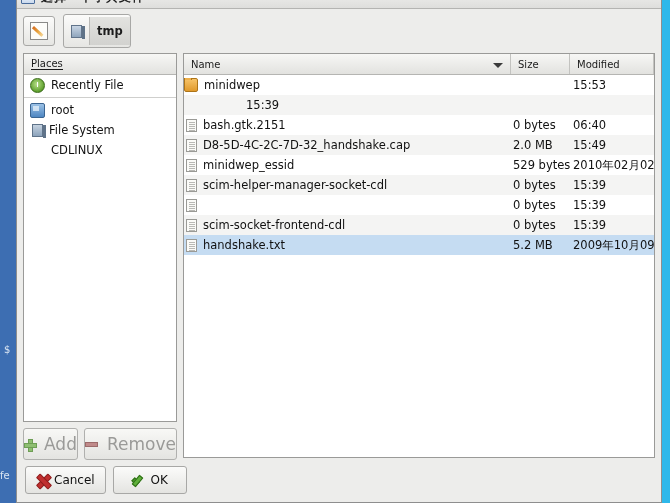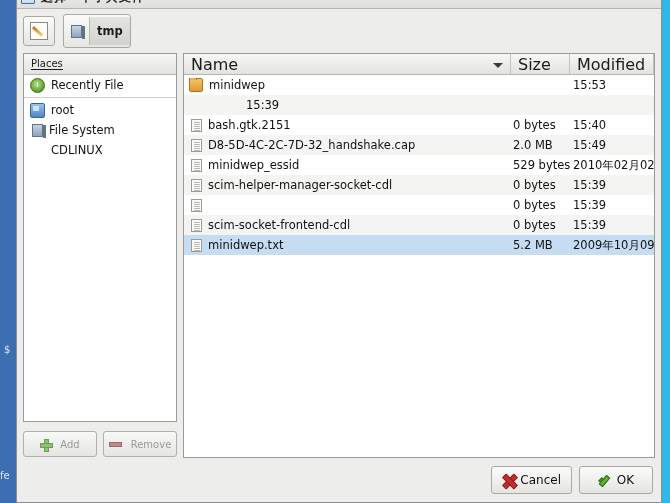--- a/index.html
+++ b/index.html
@@ -167,25 +167,25 @@
   }
   .pl-icon.blank { background: none; }
   .place-row .pl-label { overflow: hidden; text-overflow: ellipsis; }
 
   #places-buttons {
     height: 36px; flex: none;
     display: flex; align-items: center; gap: 6px;
     padding-top: 8px;
   }
   .sm-btn {
-    height: 26px; flex: 1;
+    height: 32px; flex: 1;
     border: 1px solid #b0b0ae; border-radius: 3px;
     background: linear-gradient(to bottom,#f8f8f6 0%, #e4e4e1 100%);
     display: flex; align-items: center; justify-content: center; gap: 9px;
-    font-size: 10px; color: #9a9a98;
+    font-size: 17px; color: #9a9a98;
     cursor: default;
   }
   .plus-icon { width: 11px; height: 11px; position: relative; }
   .plus-icon::before, .plus-icon::after {
     content: ""; position: absolute; background: #8fbf72;
     border: 1px solid #6e9e55;
   }
   .plus-icon::before { left: 4px; top: 0; width: 3px; height: 11px; }
   .plus-icon::after  { left: 0; top: 4px; width: 11px; height: 3px; }
   .minus-icon { width: 13px; height: 5px; background: #c08a8a;
@@ -196,21 +196,21 @@
     flex: 1; min-width: 0;
     border: 1px solid #9a9a98;
     background: #ffffff;
     display: flex; flex-direction: column;
     overflow: hidden;
   }
   #file-header {
     height: 21px; flex: none; display: flex;
     background: linear-gradient(to bottom,#f7f7f5 0%, #e2e2df 100%);
     border-bottom: 1px solid #b5b5b2;
-    font-size: 16px; color: #1b1b1b;
+    font-size: 10px; color: #1b1b1b;
   }
   .col-h {
     display: flex; align-items: center;
     padding-left: 7px; cursor: pointer;
     border-right: 1px solid #c3c3c0;
     position: relative;
   }
   #col-name { width: 327px; }
   #col-size { width: 59px; }
   #col-modified { flex: 1; }
@@ -223,21 +223,21 @@
   }
   #file-rows { flex: 1; overflow: hidden; }
   .file-row {
     height: 20px; display: flex; align-items: center;
     font-size: 11.5px; color: #111; cursor: pointer;
   }
   .file-row.odd  { background: #f4f4f3; }
   .file-row.even { background: #ffffff; }
   .file-row.selected { background: #c5dcf2; }
   .fr-name { width: 327px; display: flex; align-items: center; gap: 6px;
-    padding-left: 5px; overflow: hidden; white-space: nowrap; }
+    overflow: hidden; white-space: nowrap; }
   .fr-size { width: 59px; text-align: left; padding-left: 2px; white-space: nowrap; }
   .fr-mod  { flex: 1; padding-left: 3px; white-space: nowrap; overflow: hidden; }
   .f-icon { width: 14px; height: 14px; flex: none; position: relative; }
   .ico-folder {
     background: linear-gradient(to bottom,#f7c469 0%, #e09a2c 100%);
     border: 1px solid #ad7418; border-radius: 1px 2px 2px 2px;
   }
   .ico-folder::before {
     content: ""; position: absolute; left: -1px; top: -3px;
     width: 6px; height: 3px;
@@ -252,21 +252,21 @@
     content: ""; position: absolute; left: 2px; top: 2px;
     width: 6px; height: 1px;
     box-shadow: 0 0 0 0 #b9b9b5, 0 2px 0 0 #b9b9b5, 0 4px 0 0 #b9b9b5,
                 0 6px 0 0 #b9b9b5, 0 8px 0 0 #b9b9b5;
     background: #b9b9b5;
   }
 
   
   #action-area {
     height: 44px; flex: none;
-    display: flex; align-items: center; justify-content: flex-end;
+    display: flex; align-items: center; 
     gap: 7px; padding: 8px 8px;
   }
   .act-btn {
     height: 28px; min-width: 74px;
     border: 1px solid #a8a8a6; border-radius: 3px;
     background: linear-gradient(to bottom,#fbfbfa 0%, #e4e4e1 100%);
     display: flex; align-items: center; justify-content: center; gap: 5px;
     font-size: 12px; color: #111; cursor: pointer;
     padding: 0 10px;
   }
@@ -385,21 +385,21 @@
           <div class="file-row odd">
             <div class="fr-size"></div>
             <div class="fr-mod">15:39</div>
           </div>
           <div class="file-row even">
             <div class="fr-name">
               <span class="f-icon ico-file"></span>
               <span>bash.gtk.2151</span>
             </div>
             <div class="fr-size">0 bytes</div>
-            <div class="fr-mod">15:40</div>
+            <div class="fr-mod">06:40</div>
           </div>
           <div class="file-row odd">
             <div class="fr-name">
               <span class="f-icon ico-file"></span>
               <span>D8-5D-4C-2C-7D-32_handshake.cap</span>
             </div>
             <div class="fr-size">2.0 MB</div>
             <div class="fr-mod">15:49</div>
           </div>
           <div class="file-row even">
@@ -429,21 +429,21 @@
             <div class="fr-name">
               <span class="f-icon ico-file"></span>
               <span>scim-socket-frontend-cdl</span>
             </div>
             <div class="fr-size">0 bytes</div>
             <div class="fr-mod">15:39</div>
           </div>
           <div class="file-row selected">
             <div class="fr-name">
               <span class="f-icon ico-file"></span>
-              <span>minidwep.txt</span>
+              <span>handshake.txt</span>
             </div>
             <div class="fr-size">5.2 MB</div>
             <div class="fr-mod">2009年10月09日</div>
           </div>
         </div>
     </div>
   </div>
 
   <div id="action-area">
     <div class="act-btn">

